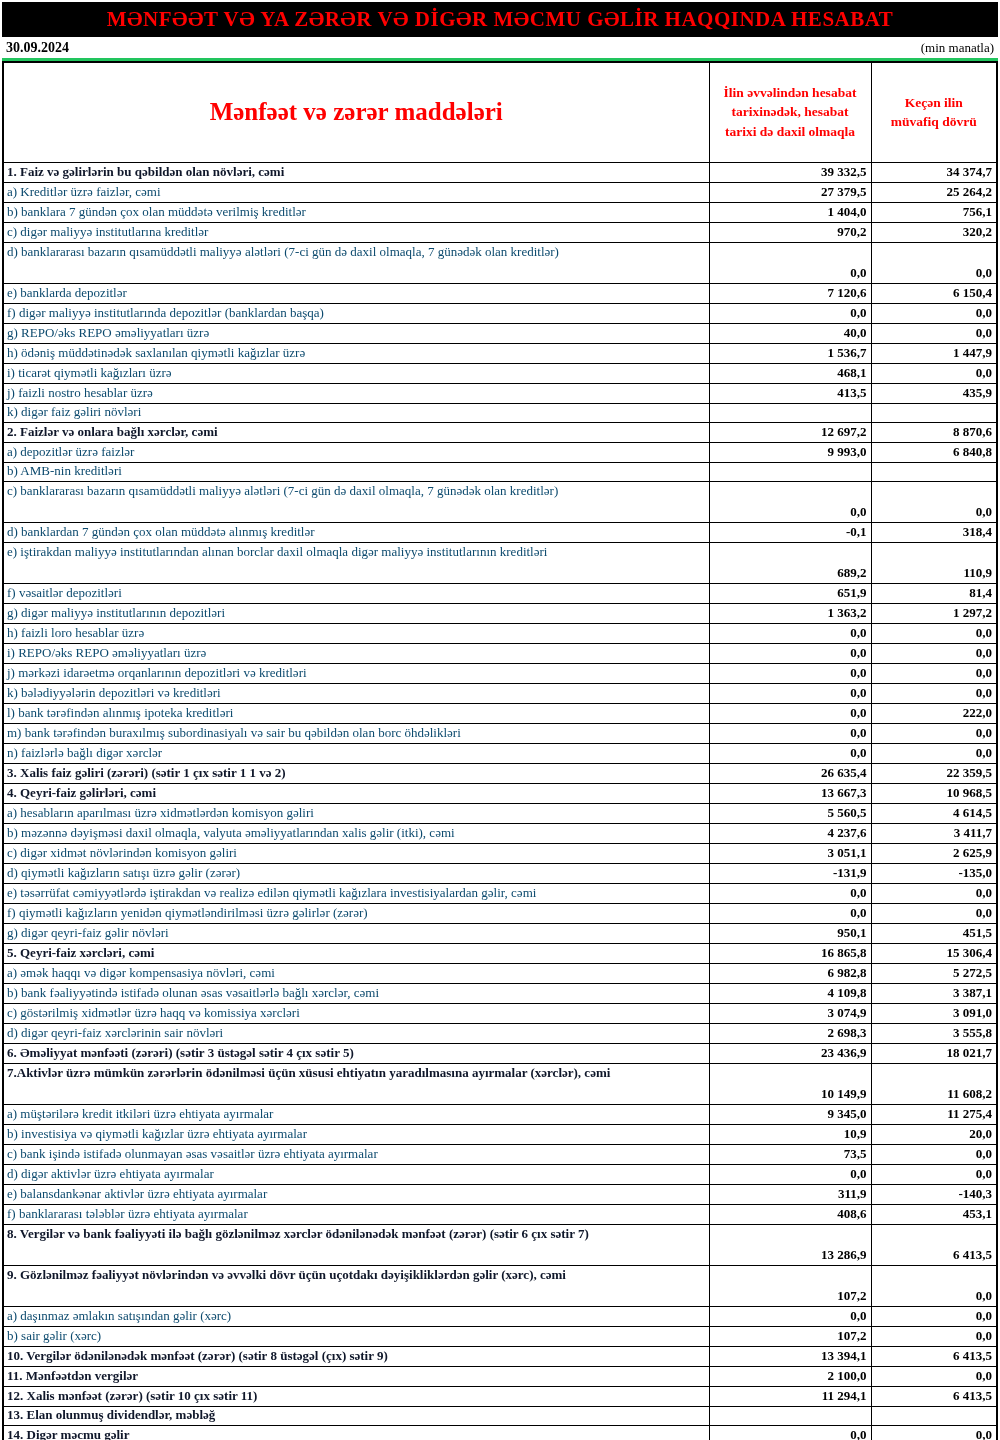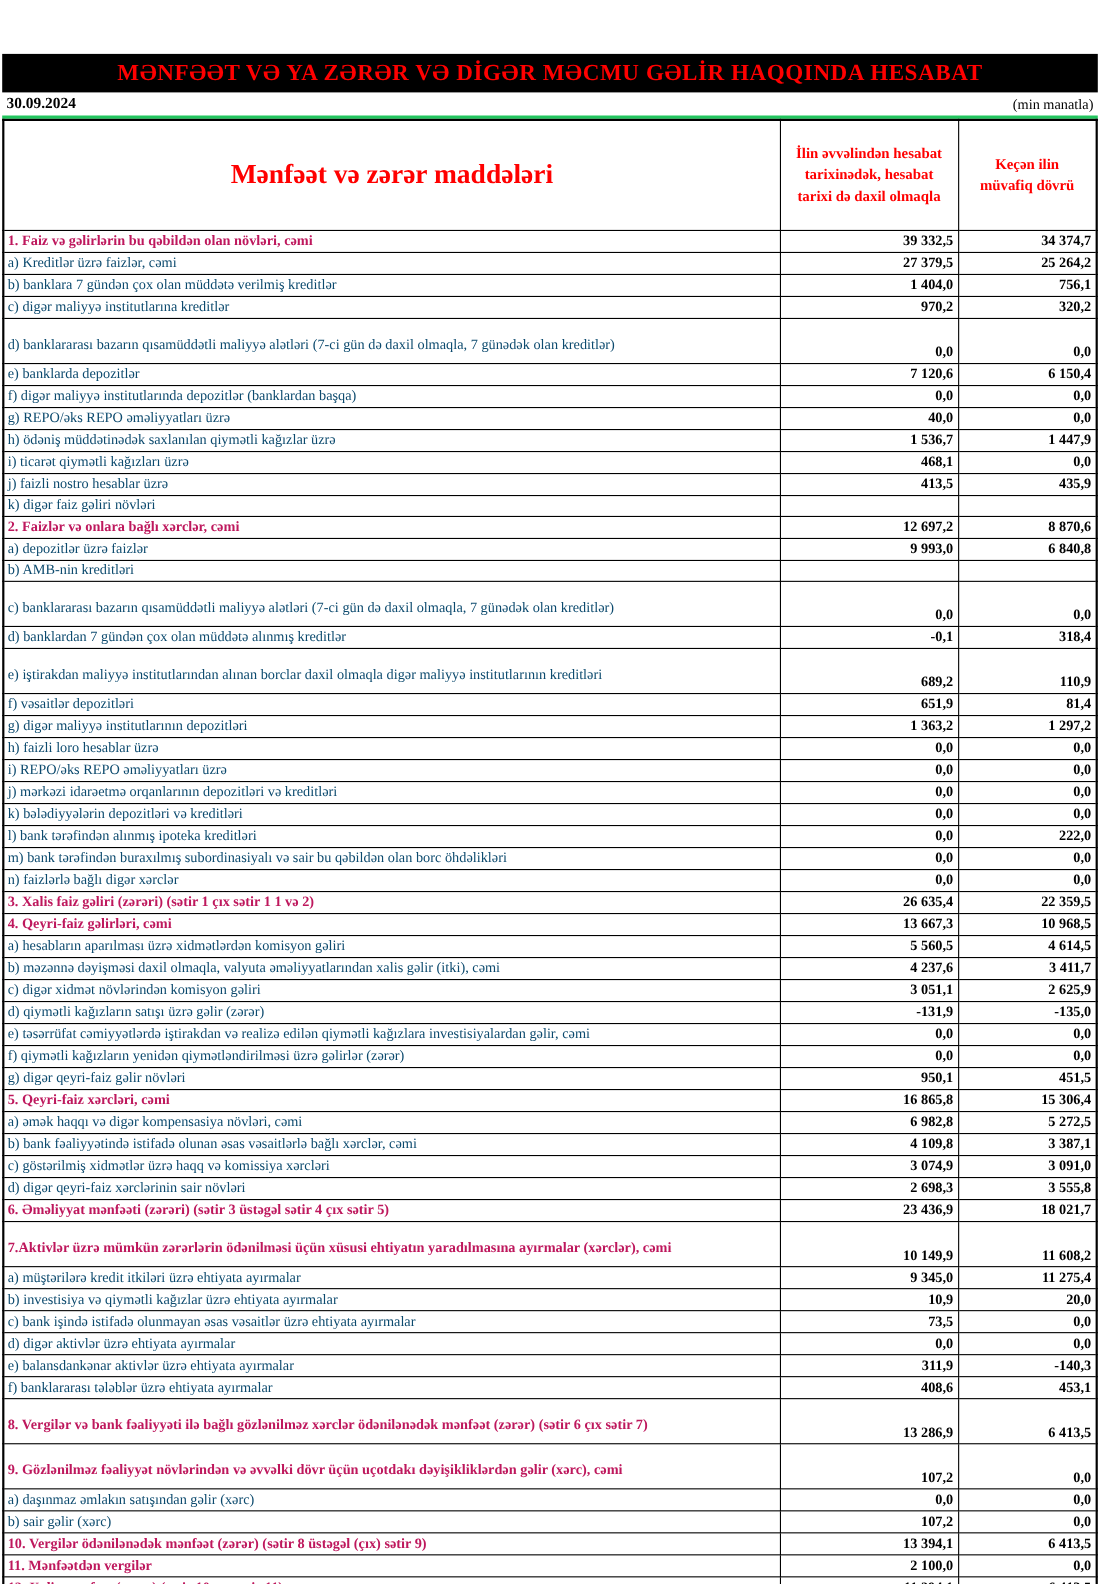--- a/index.html
+++ b/index.html
@@ -12,21 +12,20 @@
     overflow: hidden;
   }
   .page { width: 1000px; padding: 2px 2px 0 2px; }
 
   .title-bar {
     background: #000000;
     height: 35px;
     display: flex;
     align-items: center;
     justify-content: center;
-    margin-top: 47px;
   }
   .title-bar .title-text {
     color: #ff0000;
     font-weight: bold;
     font-size: 21px;
     letter-spacing: 0.5px;
     white-space: nowrap;
   }
 
   .meta-row {
@@ -66,32 +65,32 @@
 
   tbody tr { height: 19px; }
   tbody tr.tall { height: 41px; }
 
   td.label {
     padding: 1px 3px 1px 3px;
     font-size: 13px;
     line-height: 1.15;
     vertical-align: middle;
   }
-  tr.tall td.label { vertical-align: top; padding-top: 16px; }
+  tr.tall td.label { vertical-align: top; padding-top: 2px; }
 
   td.num {
     padding: 1px 4px 2px 2px;
     font-size: 13px;
     font-weight: bold;
     text-align: right;
     vertical-align: bottom;
     white-space: nowrap;
   }
 
-  tr.section td.label { color: #be185d; font-weight: bold; margin-left: 40px; }
+  tr.section td.label { color: #0f172a; font-weight: bold; margin-left: 40px; }
   tr.item td.label { color: #0c4a6e; font-weight: normal; }
 </style>
 </head>
 <body>
 
 <div class="page">
 
   <div class="title-bar">
     <span class="title-text">MƏNFƏƏT VƏ YA ZƏRƏR VƏ DİGƏR MƏCMU GƏLİR HAQQINDA HESABAT</span>
   </div>

